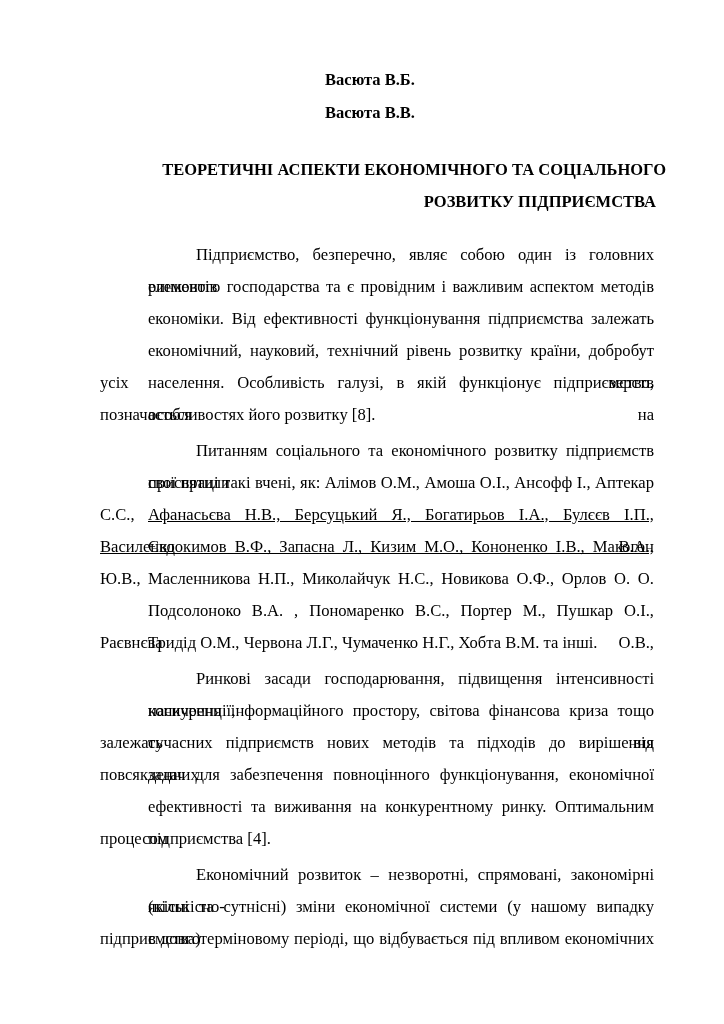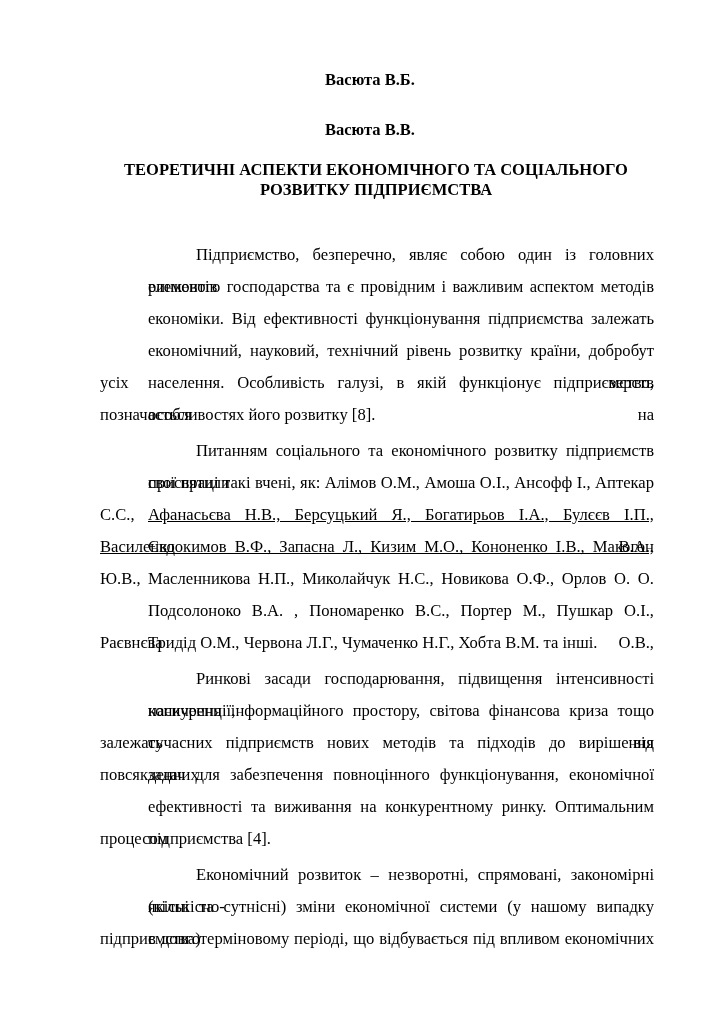--- a/index.html
+++ b/index.html
@@ -27,32 +27,32 @@
       left: 0;
       width: 692px;
       text-align: center;
       font-weight: bold;
       font-size: 16.5px;
       line-height: 20px;
       padding-left: 48px;
       box-sizing: border-box;
     }
     .author-1 { top: 70px; }
-    .author-2 { top: 120px; }
+    .author-2 { top: 103px; }
     .title {
       position: absolute;
       left: 96px;
       width: 560px;
-      text-align: center;
+      text-align: right;
       font-weight: bold;
       font-size: 16.5px;
       line-height: 32px;
     }
     .title-1 { top: 154px; left: 86px; width: 580px; }
-    .title-2 { top: 174px; font-family: Liberation Serif, serif; }
+    .title-2 { top: 186px; font-family: Liberation Serif, serif; }
     .body {
       position: absolute;
       left: 96px;
       top: 235px;
       width: 562px;
       font-size: 16.6px;
       line-height: 32px;
     }
     .para {
       margin: 4px;

